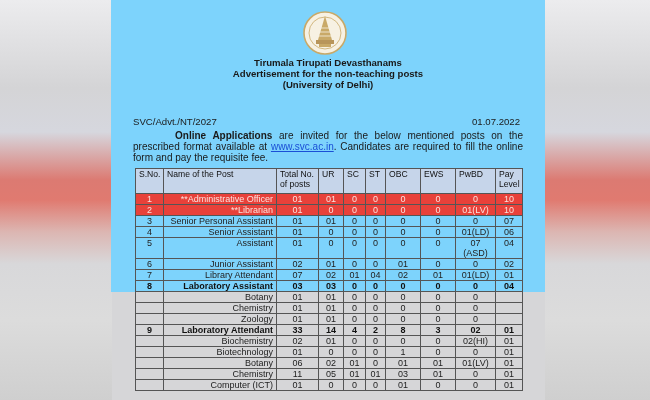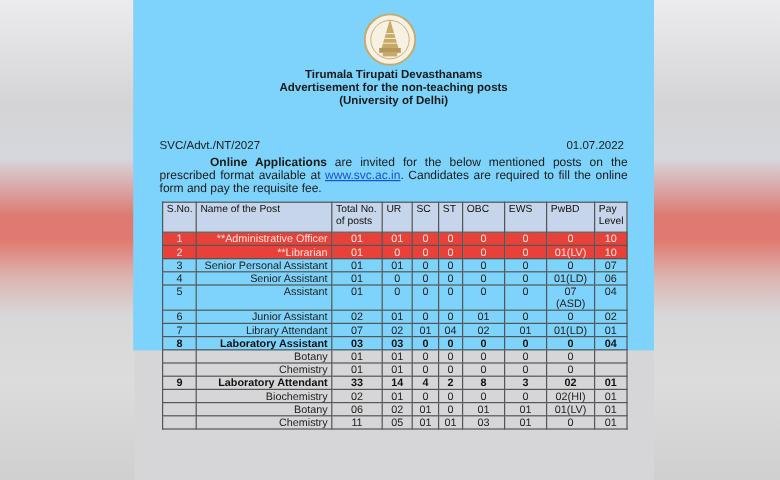--- a/index.html
+++ b/index.html
@@ -217,20 +217,32 @@
           <td class="name">Chemistry</td>
           <td>01</td>
           <td>01</td>
           <td>0</td>
           <td>0</td>
           <td>0</td>
           <td>0</td>
           <td>0</td>
           <td></td>
         </tr>
+        <tr>
+          <td></td>
+          <td class="name">Zoology</td>
+          <td>01</td>
+          <td>01</td>
+          <td>0</td>
+          <td>0</td>
+          <td>0</td>
+          <td>0</td>
+          <td>0</td>
+          <td></td>
+        </tr>
         <tr class="bold">
           <td>9</td>
           <td class="name">Laboratory Attendant</td>
           <td>33</td>
           <td>14</td>
           <td>4</td>
           <td>2</td>
           <td>8</td>
           <td>3</td>
           <td>02</td>
@@ -243,20 +255,32 @@
           <td>01</td>
           <td>0</td>
           <td>0</td>
           <td>0</td>
           <td>0</td>
           <td>02(HI)</td>
           <td>01</td>
         </tr>
         <tr>
           <td></td>
+          <td class="name">Biotechnology</td>
+          <td>01</td>
+          <td>0</td>
+          <td>0</td>
+          <td>0</td>
+          <td>1</td>
+          <td>0</td>
+          <td>0</td>
+          <td>01</td>
+        </tr>
+        <tr>
+          <td></td>
           <td class="name">Botany</td>
           <td>06</td>
           <td>02</td>
           <td>01</td>
           <td>0</td>
           <td>01</td>
           <td>01</td>
           <td>01(LV)</td>
           <td>01</td>
         </tr>
@@ -265,15 +289,27 @@
           <td class="name">Chemistry</td>
           <td>11</td>
           <td>05</td>
           <td>01</td>
           <td>01</td>
           <td>03</td>
           <td>01</td>
           <td>0</td>
           <td>01</td>
         </tr>
+        <tr>
+          <td></td>
+          <td class="name">Computer (ICT)</td>
+          <td>01</td>
+          <td>0</td>
+          <td>0</td>
+          <td>0</td>
+          <td>01</td>
+          <td>0</td>
+          <td>0</td>
+          <td>01</td>
+        </tr>
       </tbody>
   </table>
 </div>
 
 </body></html>

